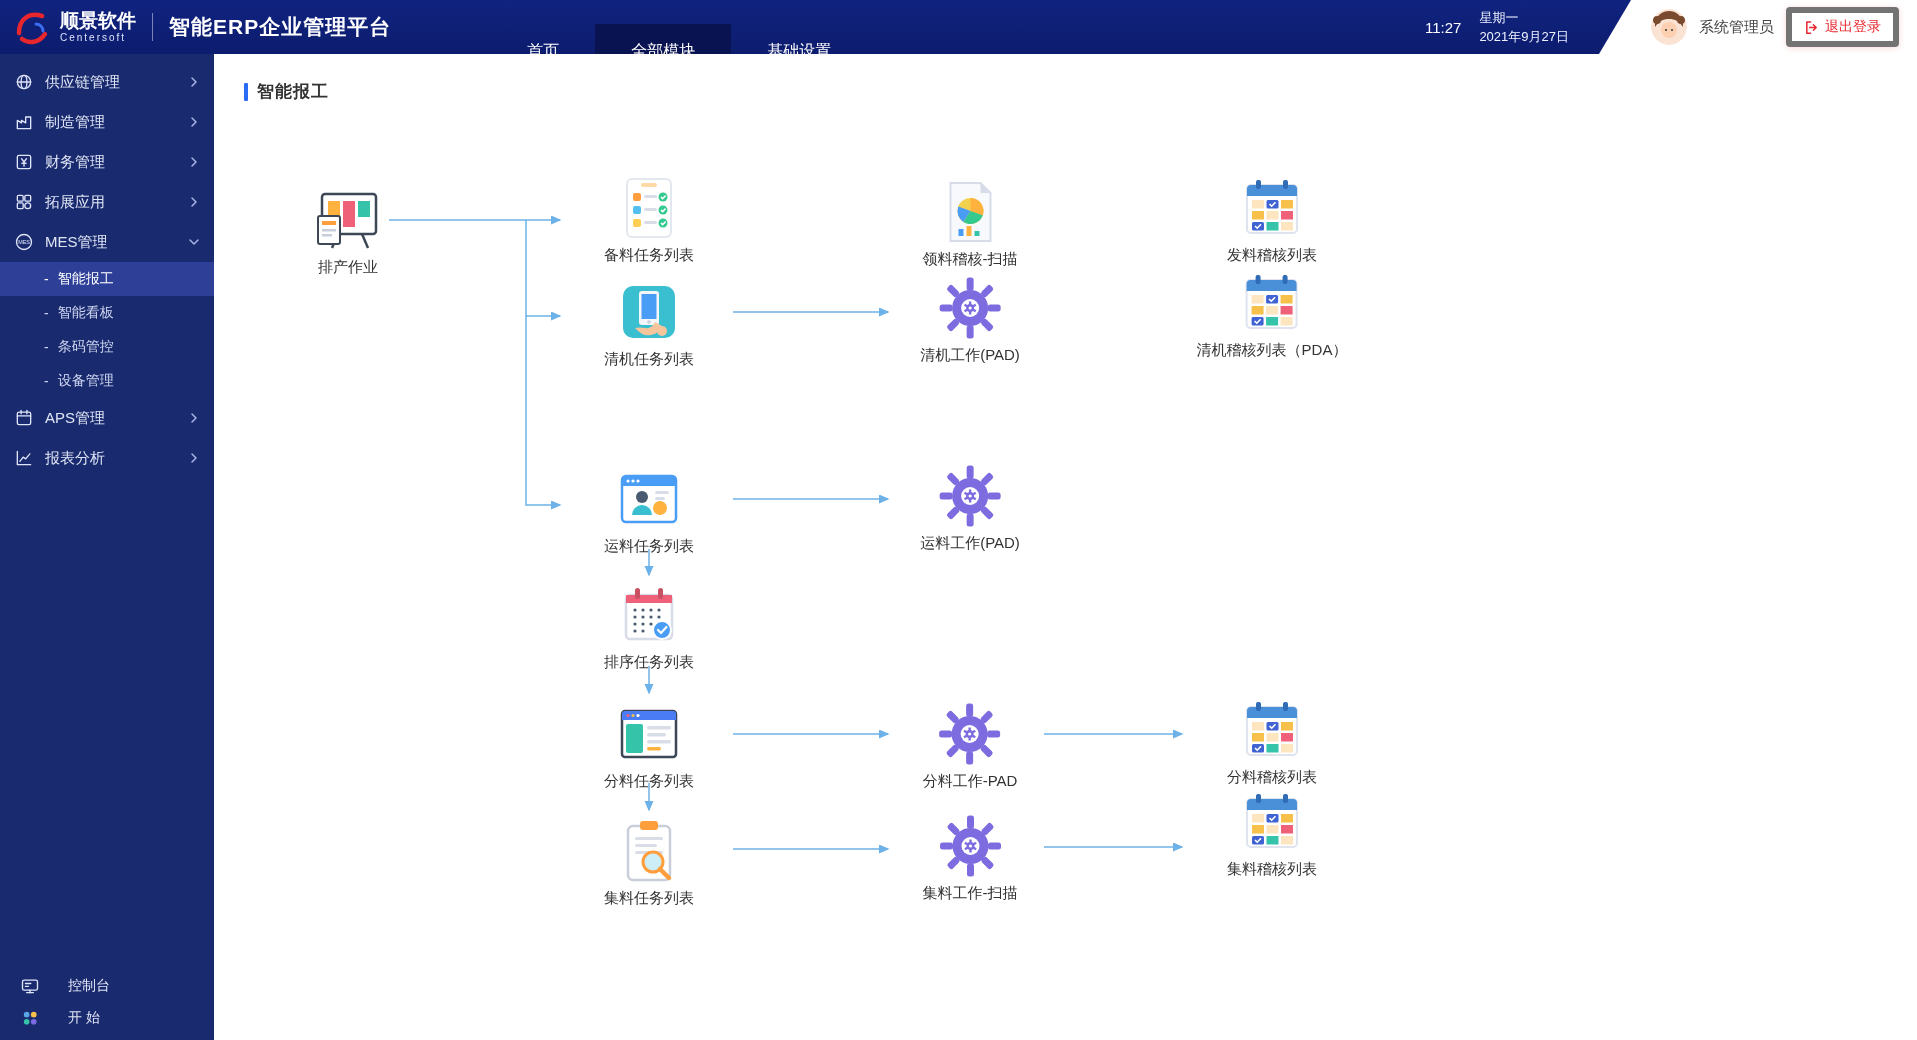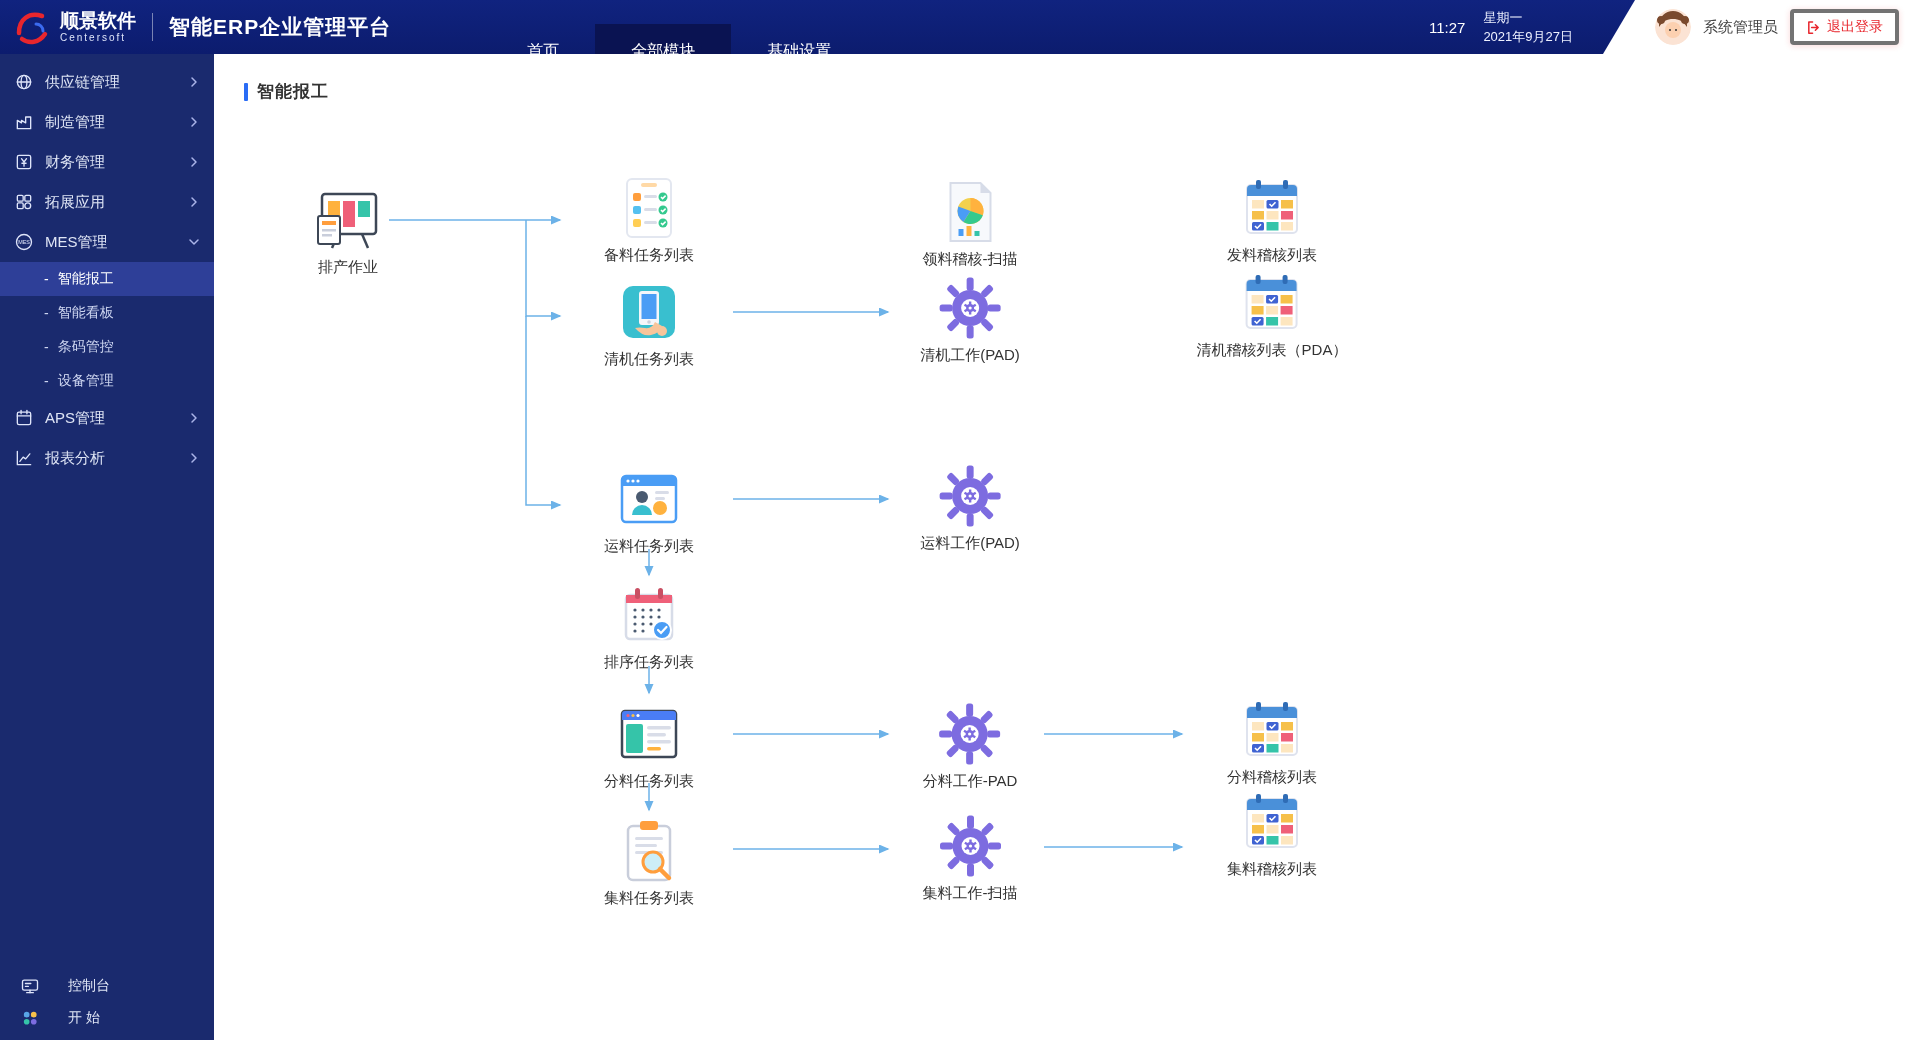--- a/index.html
+++ b/index.html
@@ -19,21 +19,21 @@
   .tabs{display:flex;margin-left:100px;height:54px;margin-top:48px;}
   .tab{padding:0 36px;line-height:54px;font-size:16px;color:#fff;cursor:pointer;}
   .tab.active{background:#0a1352;}
   .header-right{margin-left:auto;display:flex;align-items:center;height:100%;}
   .clock{font-size:15px;margin-right:18px;}
   .date-block{font-size:13px;line-height:1.5;color:#eef1ff;margin-right:30px;}
   .user-area{display:flex;align-items:center;gap:12px;background:#fff;height:100%;
     padding:0 18px 0 52px;clip-path:polygon(32px 0,100% 0,100% 100%,0 100%);text-decoration:underline;}
   .avatar{width:36px;height:36px;border-radius:50%;overflow:hidden;flex:0 0 auto;}
   .username{font-size:15px;color:#444;}
-  .logout-btn{display:flex;align-items:center;gap:6px;border:4px solid #737373;color:#e8262d;
+  .logout-btn{display:flex;align-items:center;gap:6px;border:6px solid #737373;color:#e8262d;
     border-radius:4px;padding:5px 12px;font-size:14px;background:#fff;cursor:pointer;
     box-shadow:0 1px 6px rgba(232,38,45,.18);white-space:nowrap;}
   
   .sidebar{background:#1a2a6e;color:#dfe5f5;position:relative;padding-top:8px;box-sizing:border-box;}
   .side-item{height:40px;display:flex;align-items:center;padding:0 14px;gap:11px;
     font-size:15px;cursor:pointer;}
   .side-item .sicon{width:20px;height:20px;stroke:#dfe5fa;fill:none;stroke-width:1.6;
     stroke-linecap:round;stroke-linejoin:round;flex:0 0 auto;}
   .side-item .slabel{flex:1;}
   .chev{width:12px;height:12px;stroke:#aab4e8;fill:none;stroke-width:1.5;

